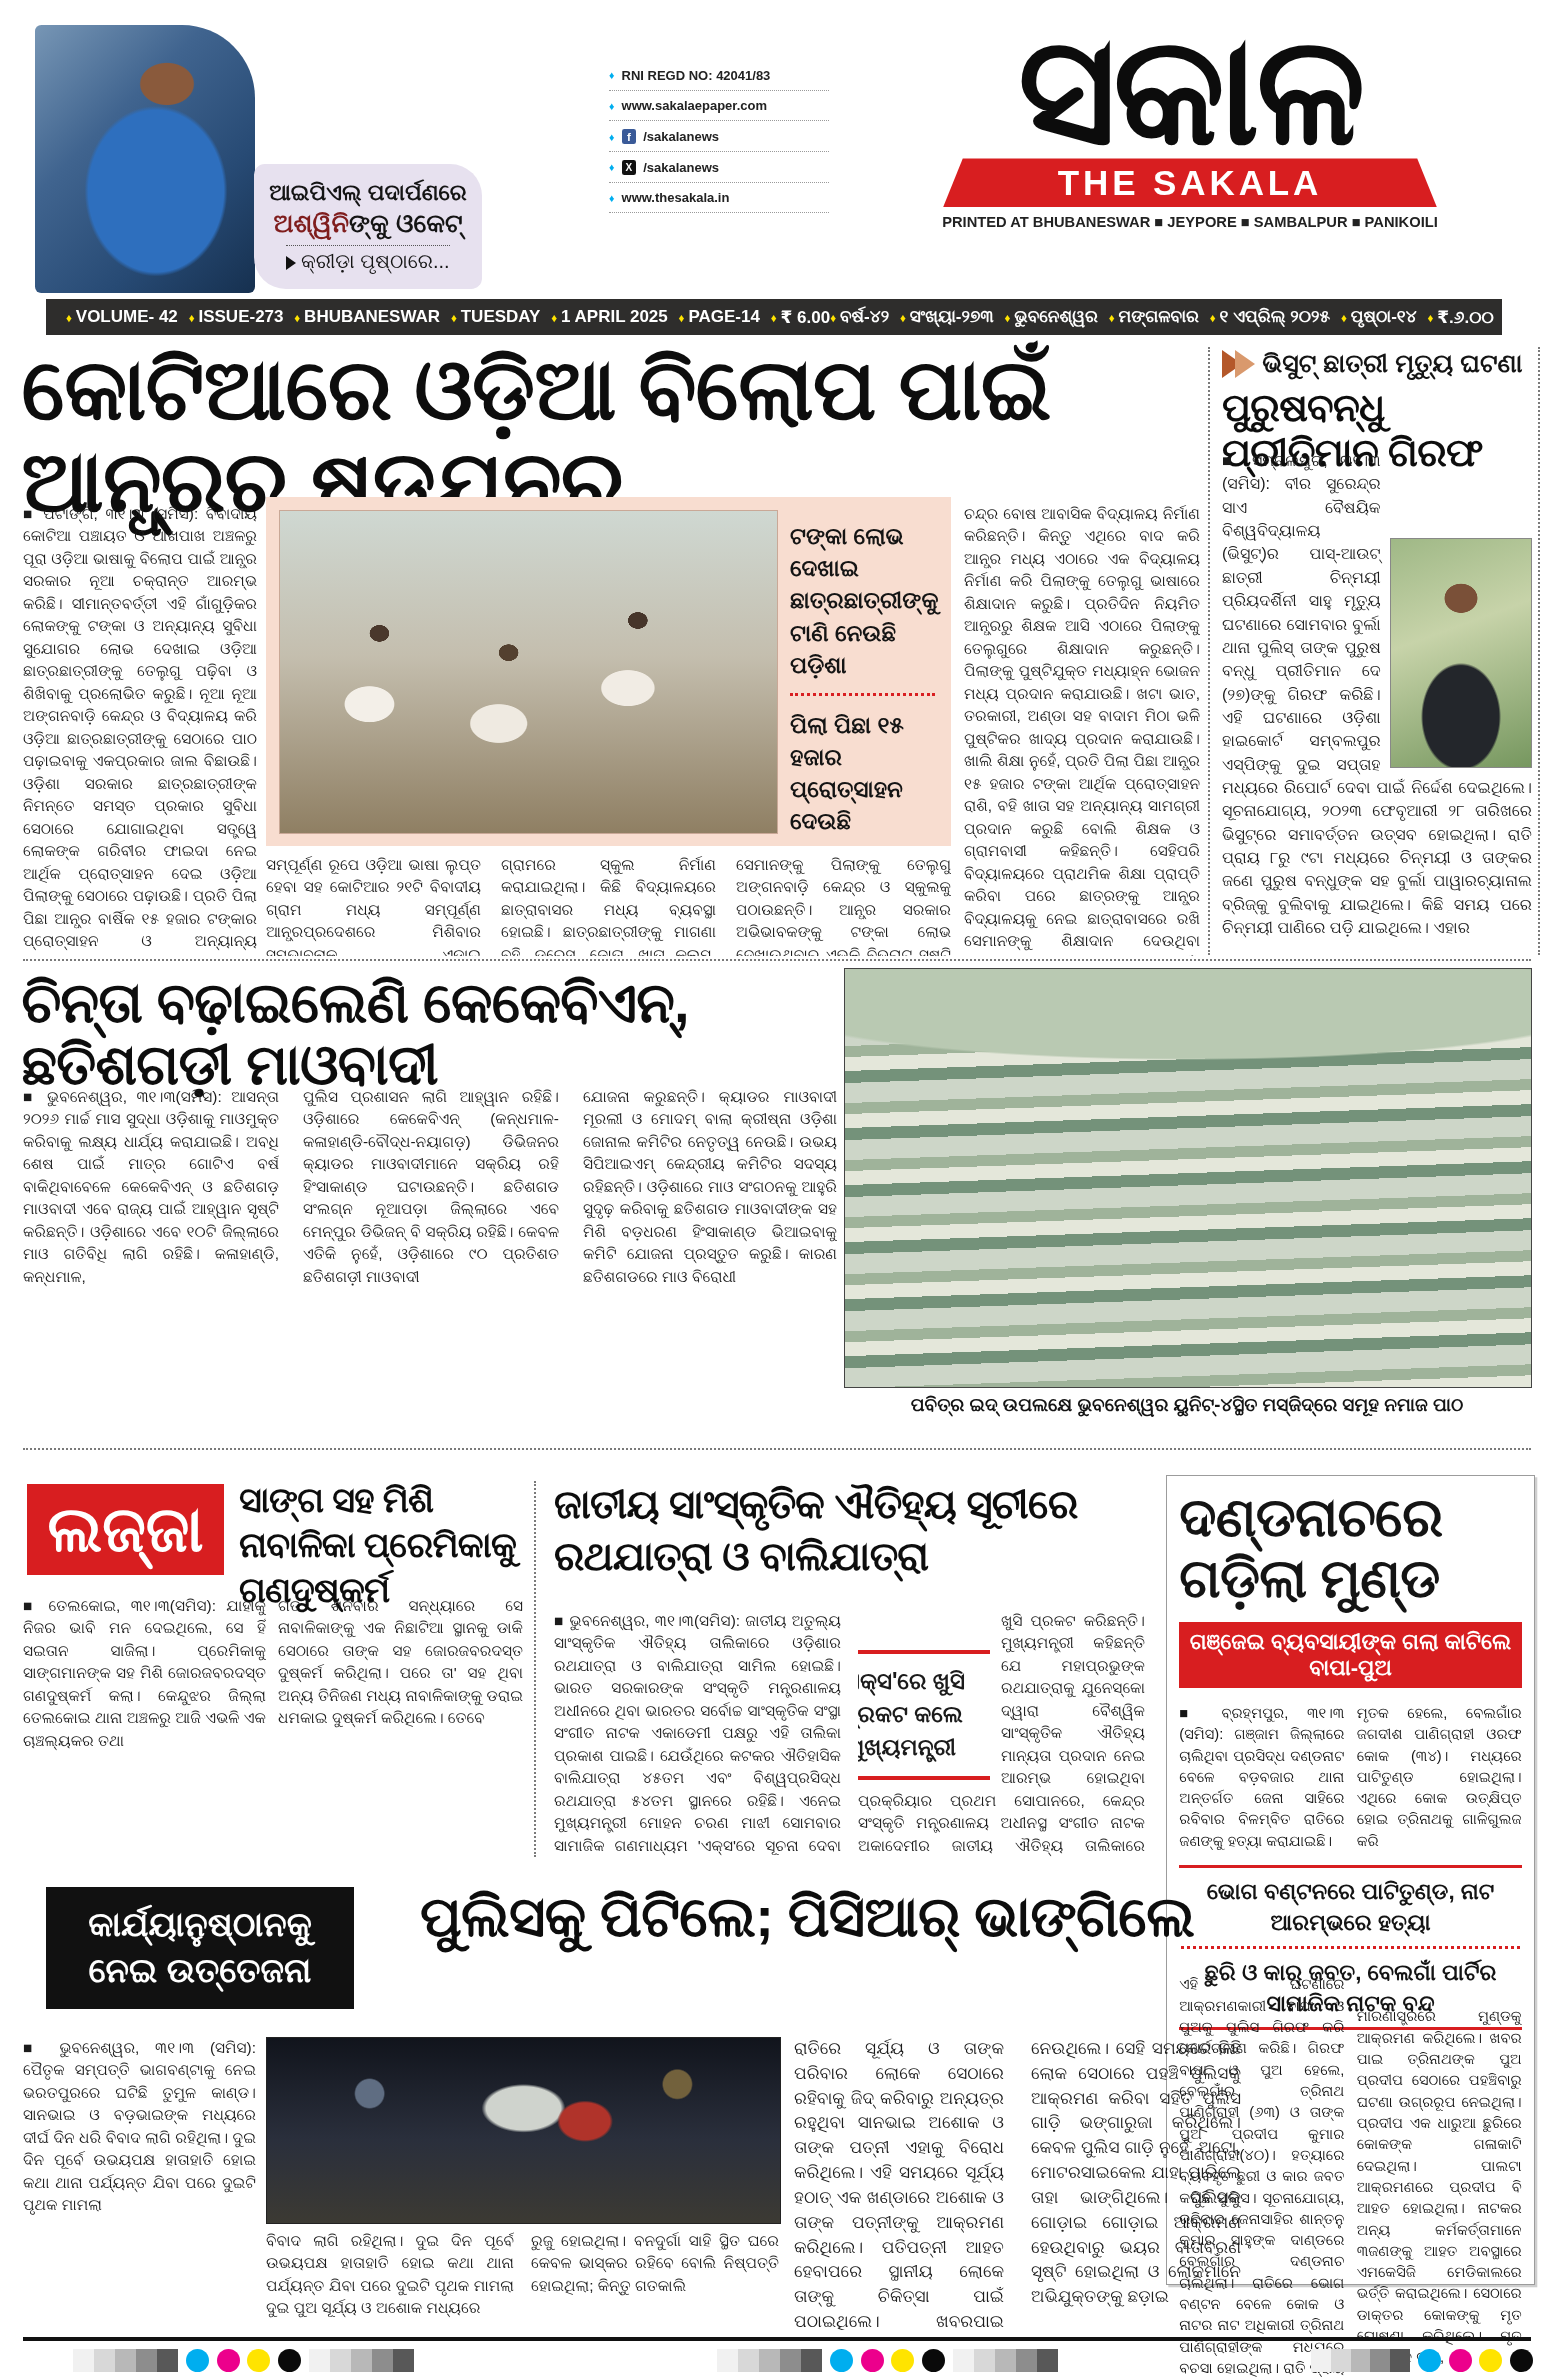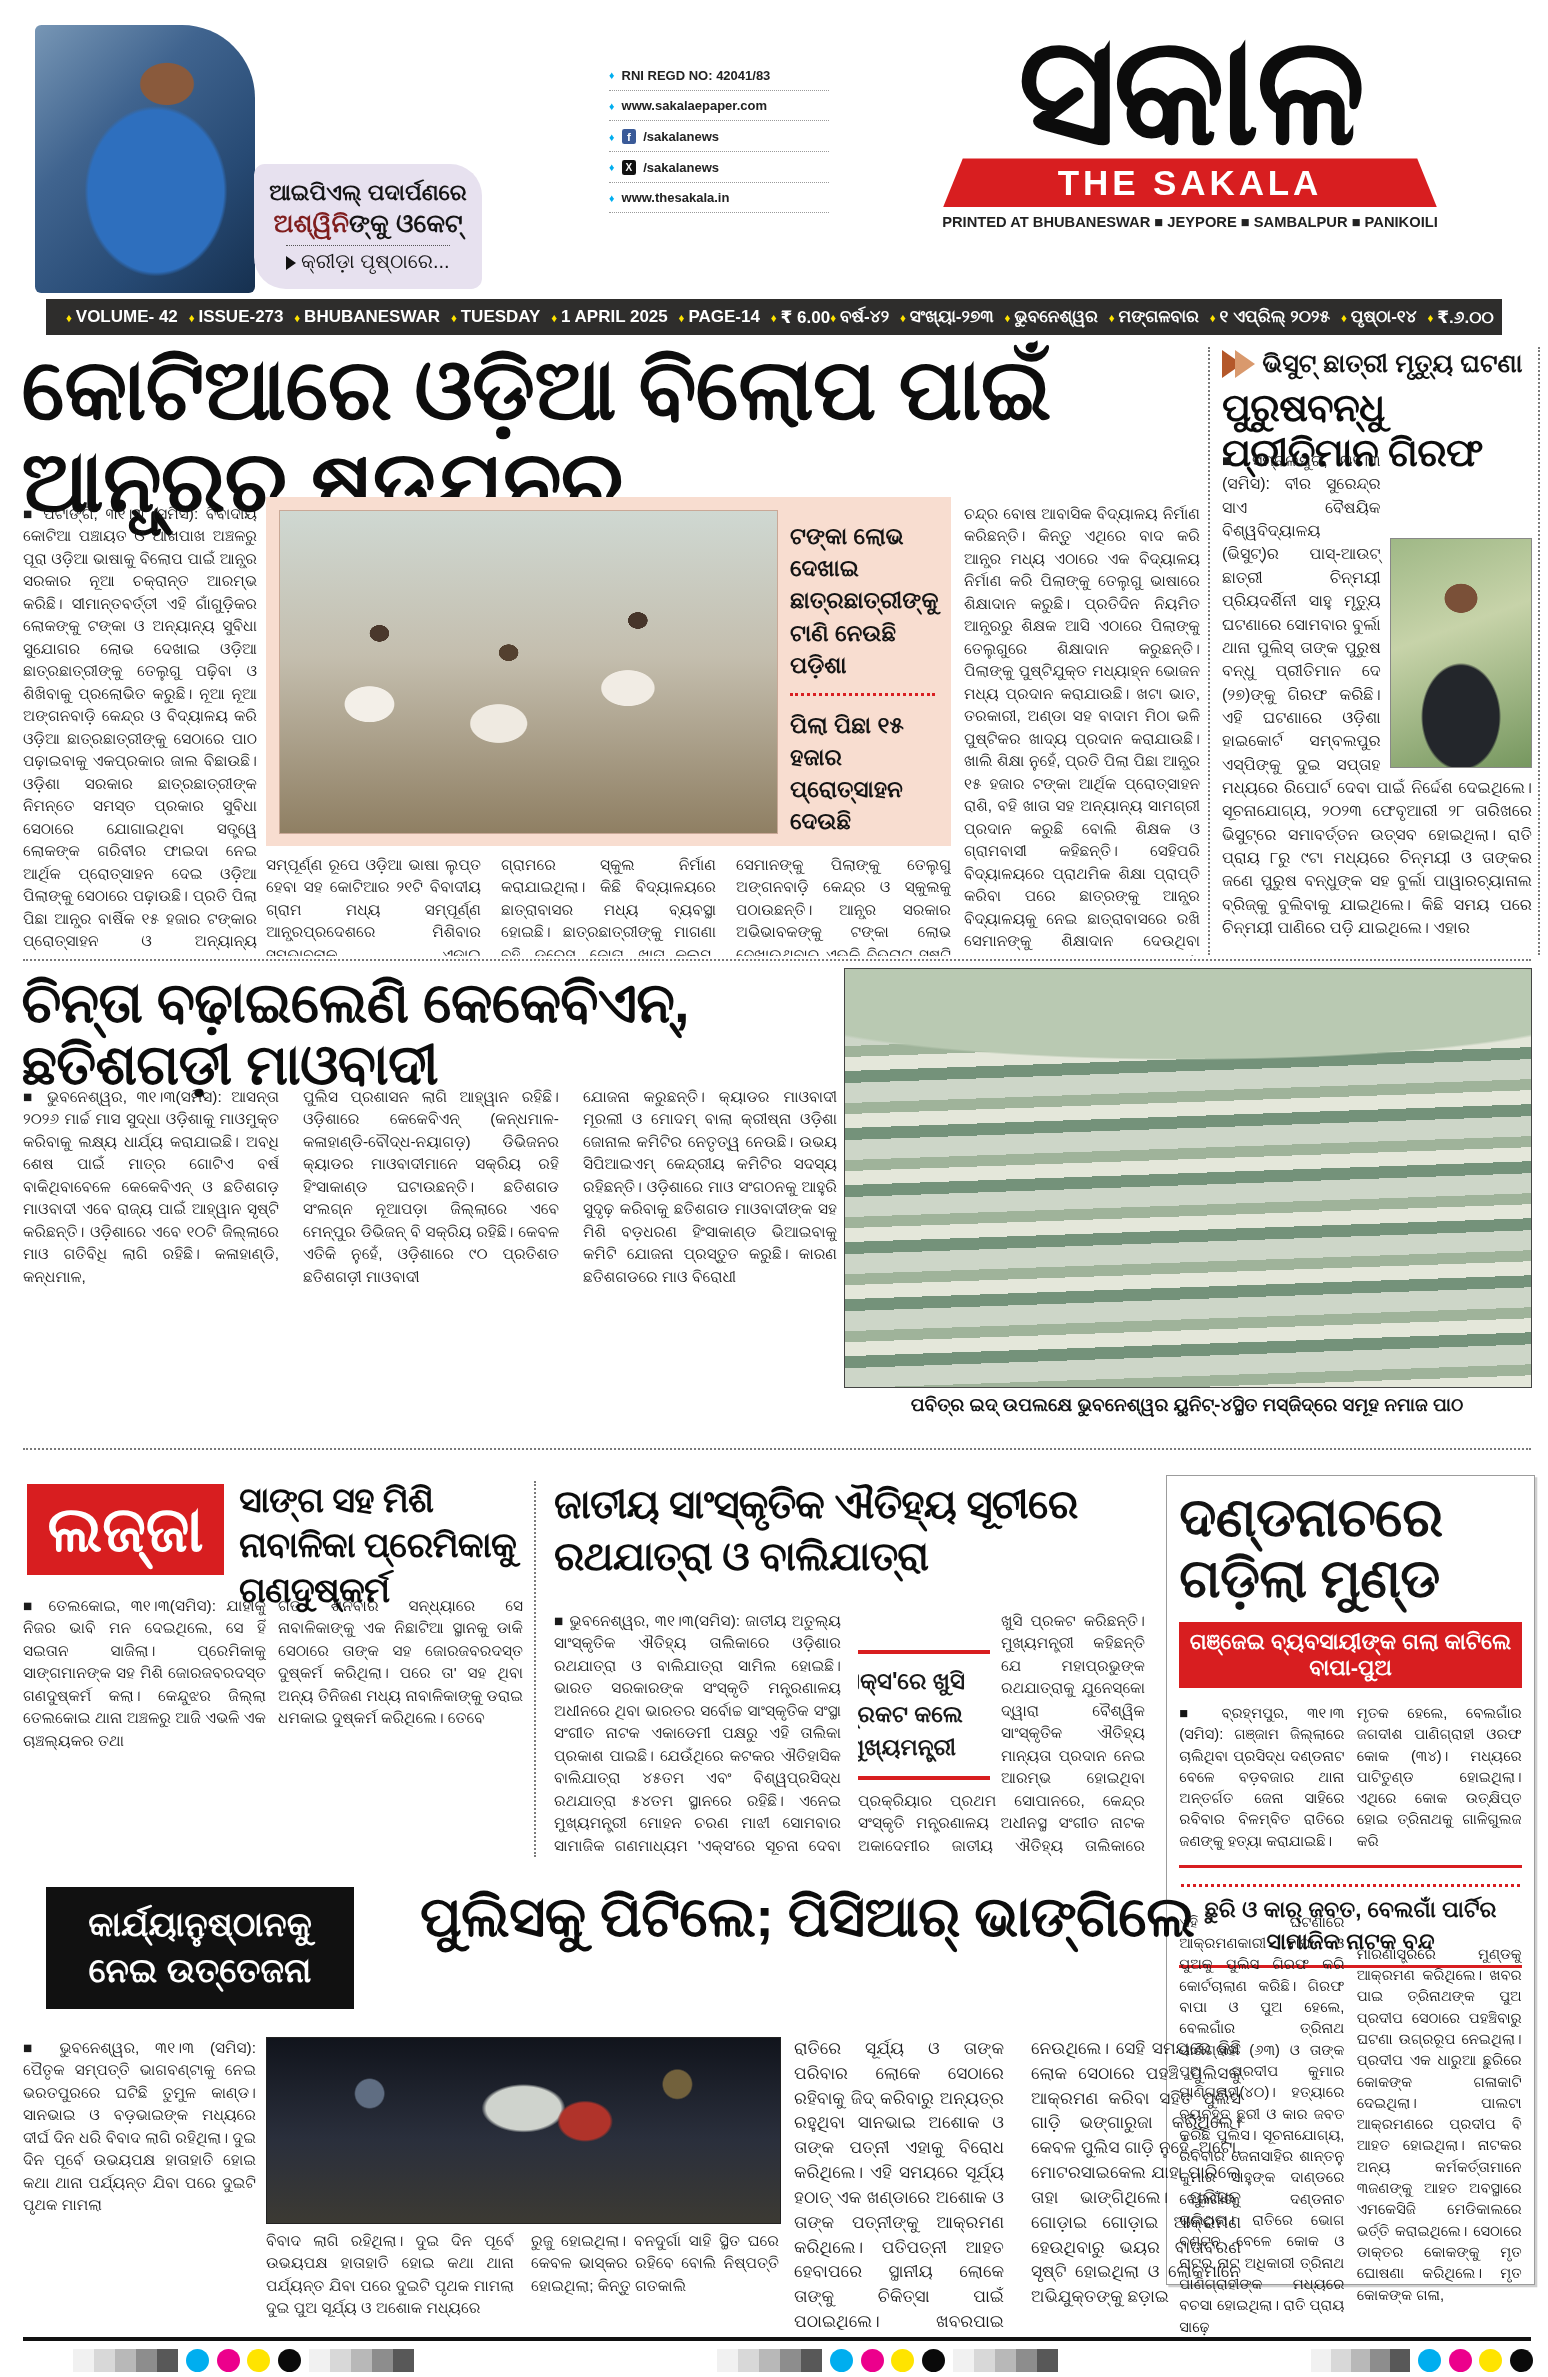--- a/index.html
+++ b/index.html
@@ -292,20 +292,21 @@
   </div>
 
   <div class="abs danda-box">
     <div class="danda-head">ଦଣ୍ଡନାଚରେ ଗଡ଼ିଲା ମୁଣ୍ଡ</div>
     <div class="danda-redbar">ଗଞ୍ଜେଇ ବ୍ୟବସାୟୀଙ୍କ ଗଲା କାଟିଲେ ବାପା-ପୁଅ</div>
     <div class="danda-cols" style="height:160px;margin-top:9.3px;">
       <div class="c">■ ବ୍ରହ୍ମପୁର, ୩୧।୩ (ସମିସ): ଗଞ୍ଜାମ ଜିଲ୍ଲାରେ ଚାଲିଥିବା ପ୍ରସିଦ୍ଧ ଦଣ୍ଡନାଟ ବେଳେ ବଡ଼ବଜାର ଥାନା ଅନ୍ତର୍ଗତ ଜେନା ସାହିରେ ରବିବାର ବିଳମ୍ବିତ ରାତିରେ ଜଣଙ୍କୁ ହତ୍ୟା କରାଯାଇଛି।</div>
       <div class="c">ମୃତକ ହେଲେ, ବେଲଗାଁର ଜଗଦୀଶ ପାଣିଗ୍ରାହୀ ଓରଫ କୋକ (୩୪)। ମଧ୍ୟରେ ପାଟିତୁଣ୍ଡ ହୋଇଥିଲା। ଏଥିରେ କୋକ ଉତ୍‌କ୍ଷିପ୍ତ ହୋଇ ତ୍ରିନାଥକୁ ଗାଳିଗୁଲଜ କରି</div>
     </div>
     <div class="danda-inset">
+      <div class="t">ଭୋଗ ବଣ୍ଟନରେ ପାଟିତୁଣ୍ଡ, ନାଟ ଆରମ୍ଭରେ ହତ୍ୟା</div>
       <div class="sep"></div>
       <div class="t">ଛୁରି ଓ କାର୍ ଜବତ, ବେଲଗାଁ ପାର୍ଟିର ସାମାଜିକ ନାଟକ ବନ୍ଦ</div>
     </div>
     <div class="danda-cols" style="height:299px;">
       <div class="c">ଏହି ଘଟଣାରେ ଆକ୍ରମଣକାରୀ ବାପା ଓ ପୁଅକୁ ପୁଲିସ ଗିରଫ କରି କୋର୍ଟଚାଲାଣ କରିଛି। ଗିରଫ ବାପା ଓ ପୁଅ ହେଲେ, ବେଲଗାଁର ତ୍ରିନାଥ ପାଣିଗ୍ରାହୀ (୬୩) ଓ ତାଙ୍କ ପୁଅ ପ୍ରଦୀପ କୁମାର ପାଣିଗ୍ରାହୀ(୪୦)। ହତ୍ୟାରେ ବ୍ୟବହୃତ ଛୁରୀ ଓ କାର ଜବତ କରିଛି ପୁଲିସ। ସୂଚନାଯୋଗ୍ୟ, ରବିବାର ଜେନାସାହିର ଶାନ୍ତନୁ କୁମାର ସାହୁଙ୍କ ଦାଣ୍ଡରେ ବେଲଗାଁର ଦଣ୍ଡନାଚ ଚାଲିଥିଲା। ରାତିରେ ଭୋଗ ବଣ୍ଟନ ବେଳେ କୋକ ଓ ନାଟର ନାଟ ଅଧିକାରୀ ତ୍ରିନାଥ ପାଣିଗ୍ରାହୀଙ୍କ ମଧ୍ୟରେ ବଚସା ହୋଇଥିଲା। ରାତି ପ୍ରାୟ ସାଢ଼େ</div>
       <div class="c"><span>ମାରଣାସ୍ତ୍ରରେ ମୁଣ୍ଡକୁ ଆକ୍ରମଣ କରିଥିଲେ। ଖବର ପାଇ ତ୍ରିନାଥଙ୍କ ପୁଅ ପ୍ରଦୀପ ସେଠାରେ ପହଞ୍ଚିବାରୁ ଘଟଣା ଉଗ୍ରରୂପ ନେଇଥିଲା। ପ୍ରଦୀପ ଏକ ଧାରୁଆ ଛୁରିରେ କୋକଙ୍କ ଗଳାକାଟି ଦେଇଥିଲା। ପାଲଟା ଆକ୍ରମଣରେ ପ୍ରଦୀପ ବି ଆହତ ହୋଇଥିଲା। ନାଟକର ଅନ୍ୟ କର୍ମକର୍ତ୍ତାମାନେ ୩ଜଣଙ୍କୁ ଆହତ ଅବସ୍ଥାରେ ଏମକେସିଜି ମେଡିକାଲରେ ଭର୍ତ୍ତି କରାଇଥିଲେ। ସେଠାରେ ଡାକ୍ତର କୋକଙ୍କୁ ମୃତ ଘୋଷଣା କରିଥିଲେ। ମୃତ କୋକଙ୍କ ଗଳା, </span></div>
     </div>
   </div>
 
   <div class="abs pol-kick">

